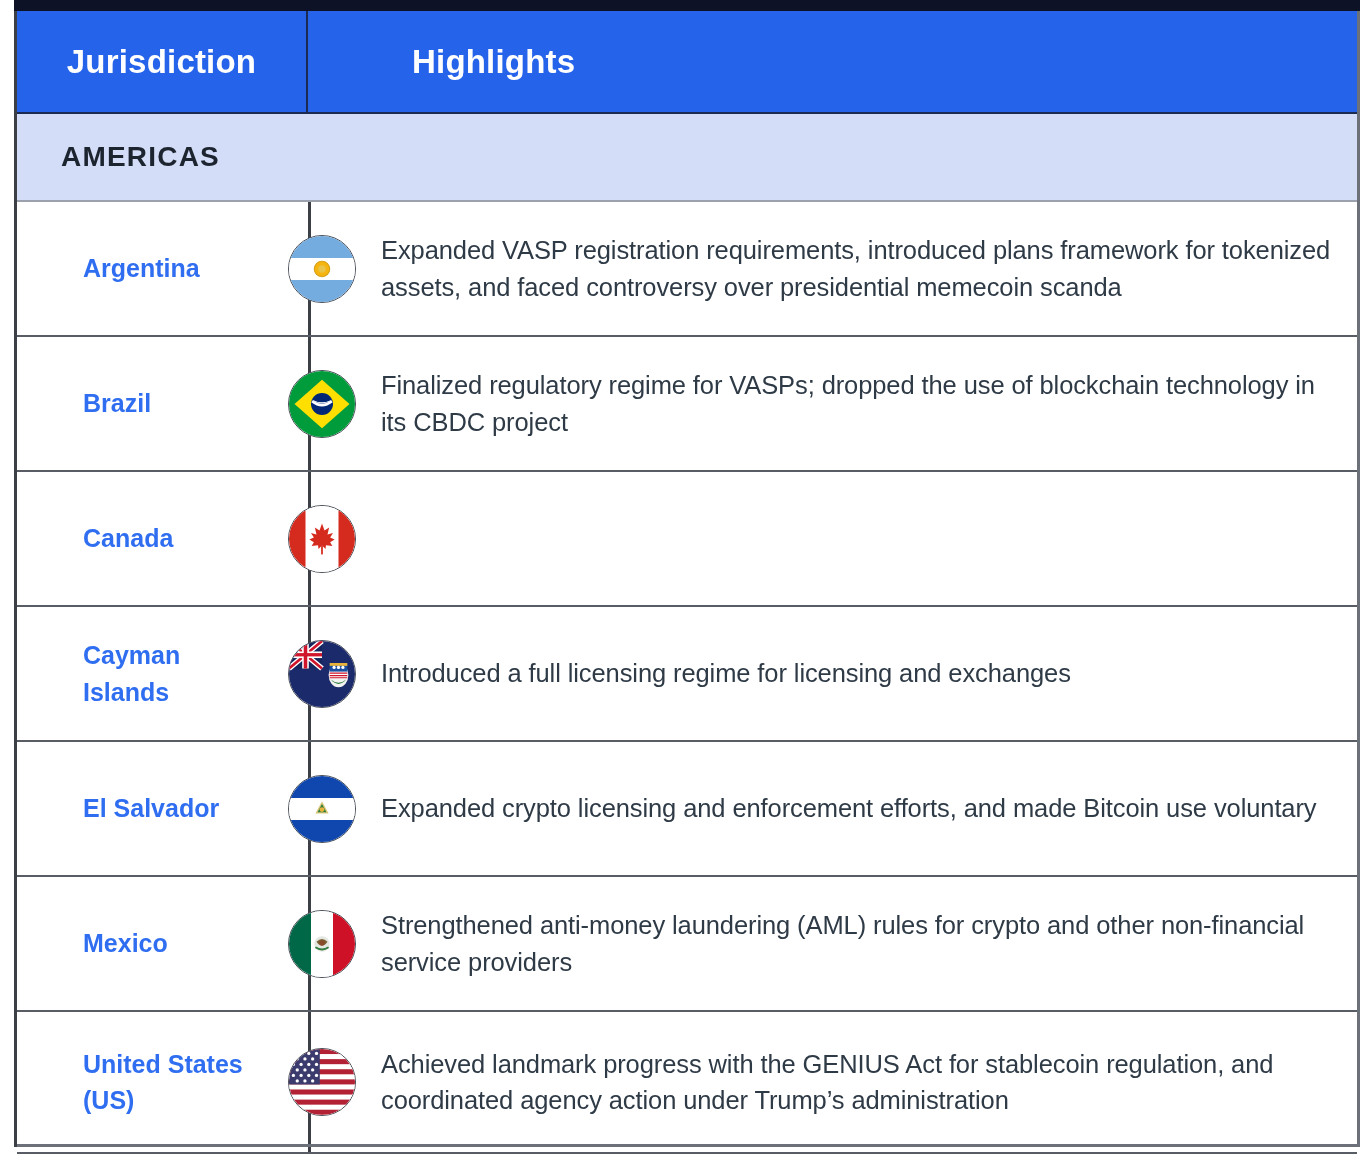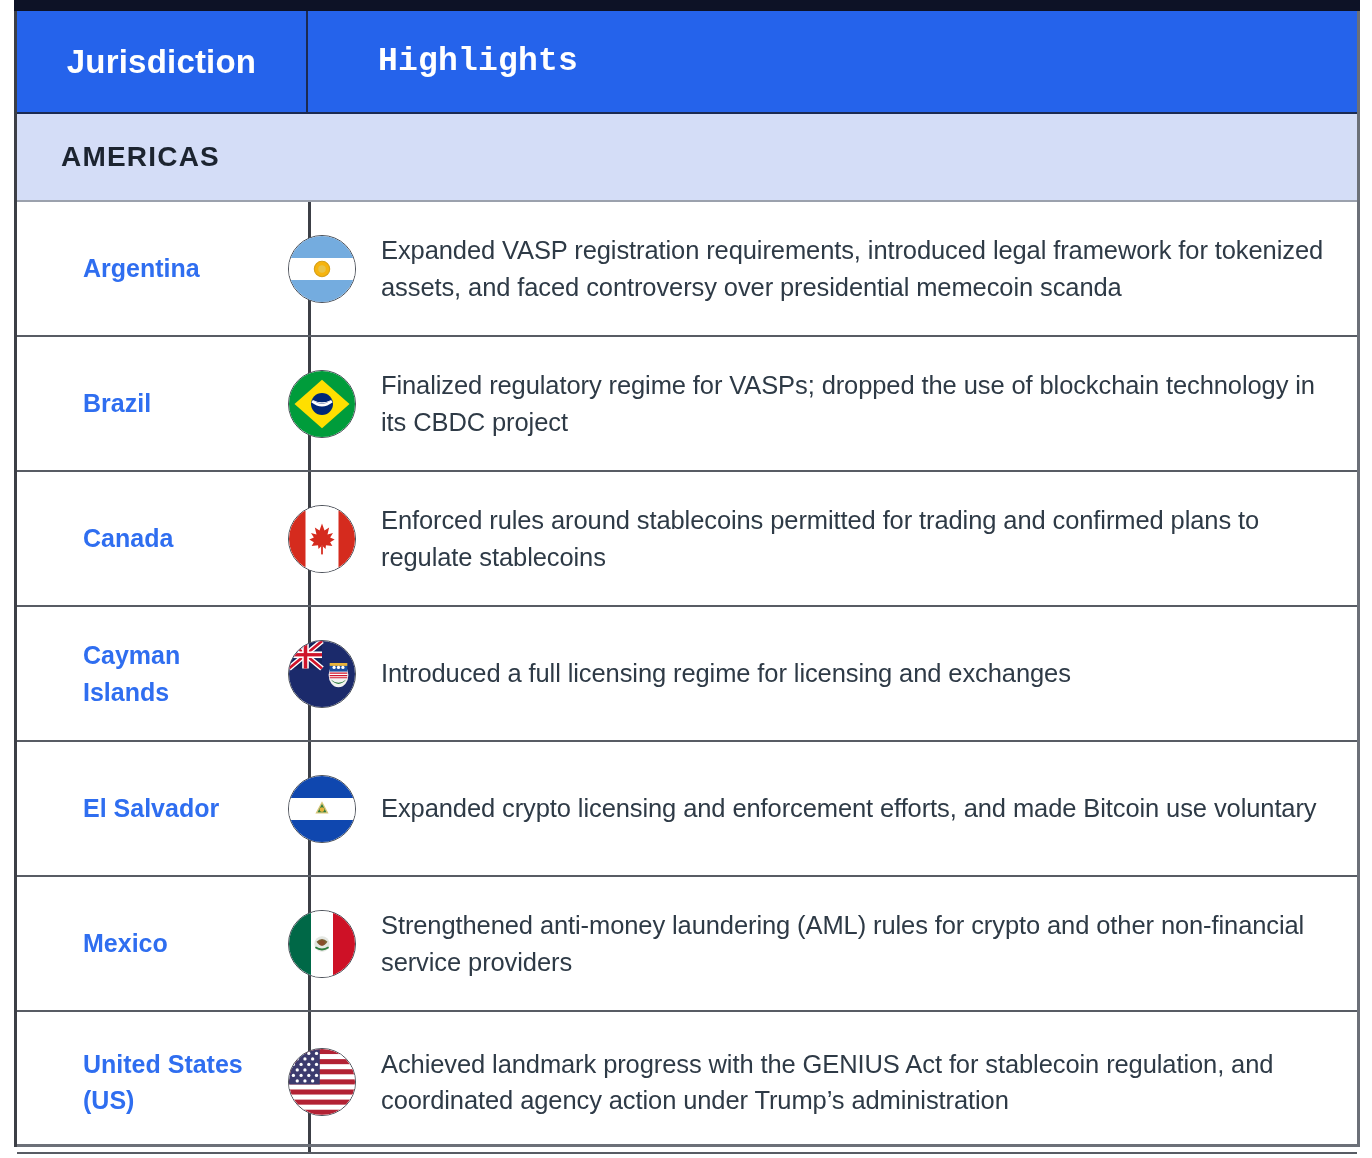--- a/index.html
+++ b/index.html
@@ -60,22 +60,21 @@
     letter-spacing: .2px;
     box-sizing: border-box;
   }
   .header-cell.jurisdiction {
     width: 291px;
     justify-content: center;
     border-right: 2px solid #1b2a52;
   }
   .header-cell.highlights {
     flex: 1;
-    padding-left: 70px;
-    font-family: Liberation Mono, monospace;
+    padding-left: 104px;
   }
 
   
   .region-row {
     height: 88px;
     background: #d4ddf7;
     border-bottom: 2px solid #9ba1ad;
     display: flex;
     align-items: center;
     padding-left: 44px;
@@ -213,21 +212,21 @@
             <svg viewBox="0 0 60 60" preserveAspectRatio="none">
               <rect x="0" y="0" width="60" height="20" fill="#74acdf"></rect>
               <rect x="0" y="20" width="60" height="20" fill="#ffffff"></rect>
               <rect x="0" y="40" width="60" height="20" fill="#74acdf"></rect>
               <circle cx="30" cy="30" r="7" fill="#f6b40e" stroke="#d6a018" stroke-width="1"></circle>
               <circle cx="30" cy="30" r="3.4" fill="#e8c44a"></circle>
             </svg>
           </div>
         </div>
         <div class="cell-highlights">
-          <div class="highlight-text">Expanded VASP registration requirements, introduced legal framework for tokenized assets, and faced controversy over presidential memecoin scanda</div>
+          <div class="highlight-text">Expanded VASP registration requirements, introduced plans framework for tokenized assets, and faced controversy over presidential memecoin scanda</div>
         </div>
       </div>
 
       <div class="data-row tall">
         <div class="cell-jurisdiction">
           <span class="jurisdiction-link">Brazil</span>
         </div>
         <div class="flag-wrap">
           <div class="flag">
             <svg viewBox="0 0 60 60" preserveAspectRatio="none">
@@ -251,23 +250,20 @@
         <div class="flag-wrap">
           <div class="flag">
             <svg viewBox="0 0 60 60" preserveAspectRatio="none">
               <rect width="60" height="60" fill="#ffffff"></rect>
               <rect x="0" y="0" width="15" height="60" fill="#d52b1e"></rect>
               <rect x="45" y="0" width="15" height="60" fill="#d52b1e"></rect>
               <path d="M30 16 L32.3 22.2 L36.5 19.6 L35 25.8 L40 24.6 L37.4 28.6 L41.5 30.4 L37.4 33 L39.4 36.4 L33.6 35.6 L33.2 39.2 L30 36 L26.8 39.2 L26.4 35.6 L20.6 36.4 L22.6 33 L18.5 30.4 L22.6 28.6 L20 24.6 L25 25.8 L23.5 19.6 L27.7 22.2 Z" fill="#d52b1e"></path>
               <rect x="29.2" y="36" width="1.6" height="8" fill="#d52b1e"></rect>
             </svg>
           </div>
-        </div>
-        <div class="cell-highlights">
-          <div class="highlight-text">Enforced rules around stablecoins permitted for trading and confirmed plans to regulate stablecoins</div>
         </div>
       </div>
 
       <div class="data-row tall">
         <div class="cell-jurisdiction">
           <span class="jurisdiction-link"> Cayman
 Islands</span>
         </div>
         <div class="flag-wrap">
           <div class="flag">

